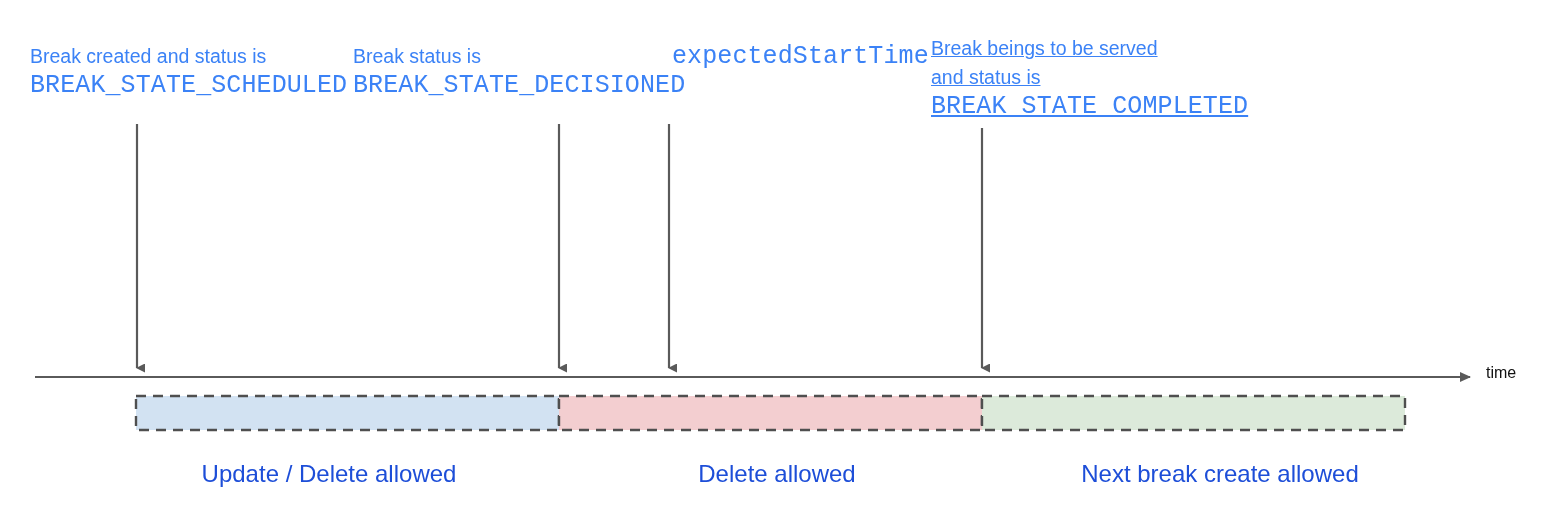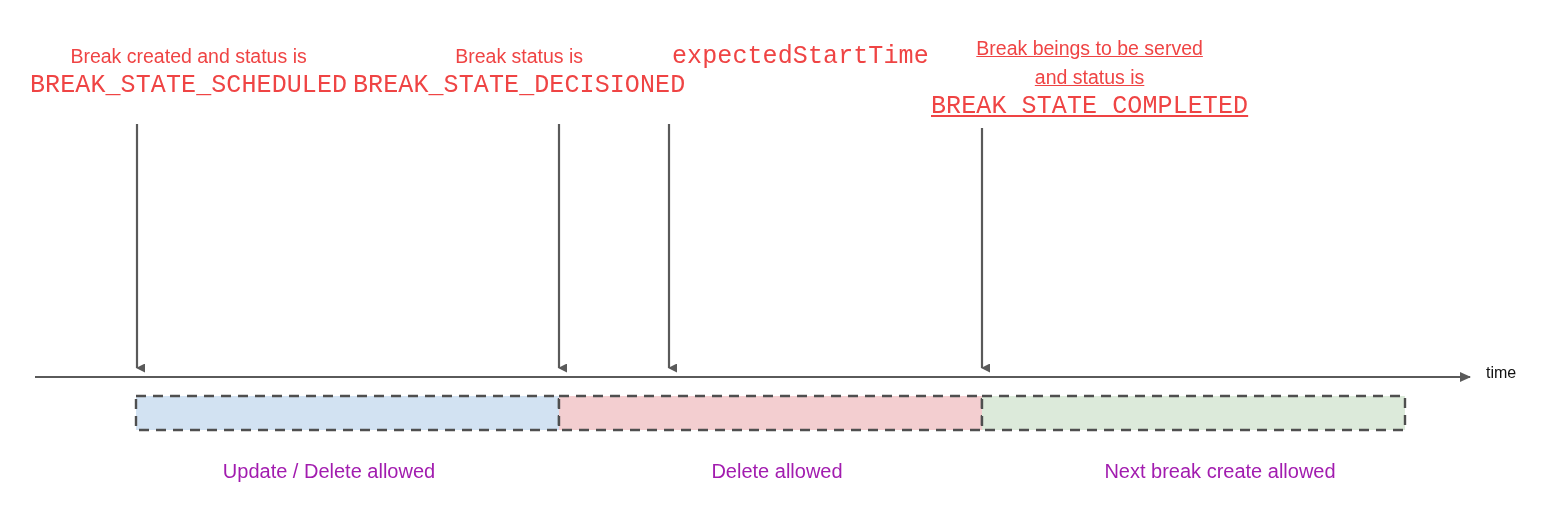--- a/index.html
+++ b/index.html
@@ -18,39 +18,38 @@
     overflow: hidden;
     background: #ffffff;
   }
 
   
   .annotation {
     position: absolute;
     font-family: "Liberation Sans", sans-serif;
     font-size: 19.5px;
     line-height: 29px;
-    color: #ef4444;
+    color: #3b82f6;
     white-space: nowrap;
-    text-align: center;
   }
   .annotation .mono {
     font-family: "Liberation Mono", "DejaVu Sans Mono", monospace;
     font-size: 25px;
     letter-spacing: 0.1px;
   }
   .annotation .line {
     display: block;
   }
 
   
   .caption {
     position: absolute;
     font-family: "Liberation Sans", sans-serif;
-    font-size: 20px;
-    color: #a21caf;
+    font-size: 24px;
+    color: #1d4ed8;
     text-align: center;
     white-space: nowrap;
     transform: translateX(-50%);
   }
 
   
   .axis-label {
     position: absolute;
     font-family: "Liberation Sans", sans-serif;
     font-size: 16px;

